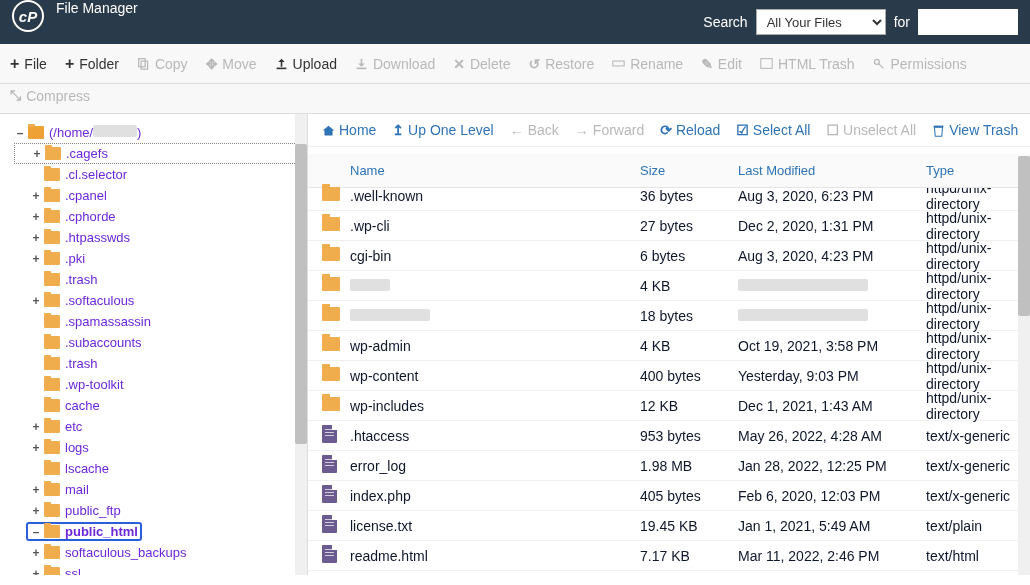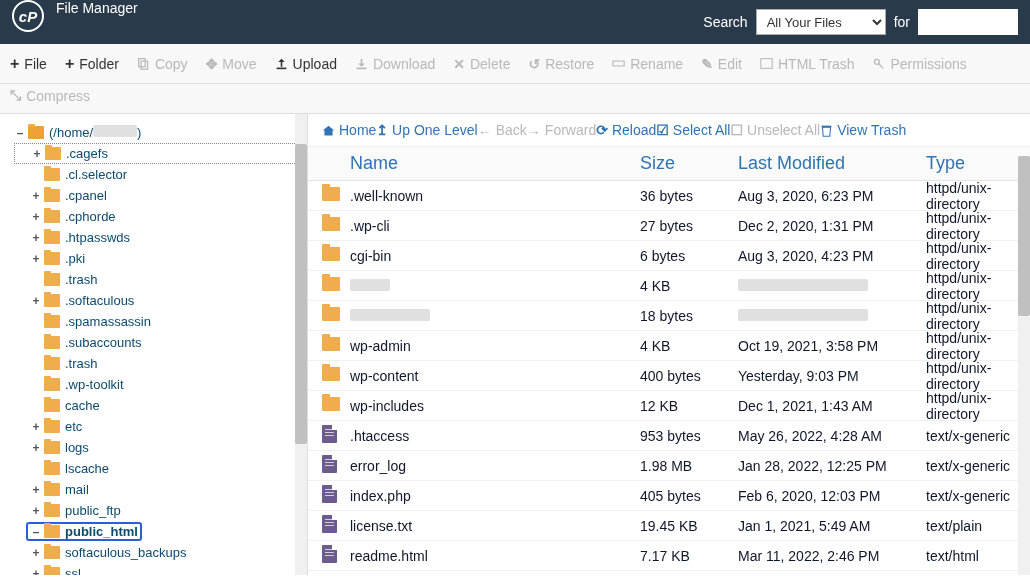--- a/index.html
+++ b/index.html
@@ -15,32 +15,32 @@
 .tool-btn { display: inline-flex; align-items: center; gap: 5px; color: #333; cursor: pointer; font-size: 14px; }
 .tool-btn.disabled { color: #b8b8b8; cursor: default; }
 .content { display: flex; height: calc(585px - 44px - 80px); }
 .tree-panel { width: 308px; border-right: 1px solid #ddd; padding: 8px 4px 8px 14px; overflow-y: auto; position:relative;}
 .tree-node { display: flex; align-items: center; height: 21px; cursor: pointer; white-space: nowrap; font-size: 13px; }
 .tree-toggle { width: 12px; text-align: center; color: #555; font-weight: bold; font-size: 12px; margin-right: 2px; }
 .tree-toggle.empty { visibility: hidden; }
 .folder-icon { width: 16px; height: 13px; background: #f0ad4e; border-radius: 1px; margin-right: 5px; position: relative; display:inline-block; flex-shrink:0;}
 .folder-icon::before { content: ""; position: absolute; top: -2px; left: 0; width: 7px; height: 3px; background: #f0ad4e; border-radius: 1px 1px 0 0; }
 .folder-icon.open { background: #eea236; }
-.tree-label { color: #0c4a6e; }
+.tree-label { color: #6d28d9; }
 .tree-label.bold { font-weight: bold; }
 .redacted { display:inline-block; background: #e0e0e0; height: 12px; border-radius:2px;}
 .tree-indent-1 { padding-left: 16px; }
 .highlight-box { border: 2px solid #2b5fd9; border-radius: 3px; padding: 0 2px; margin-left:-4px;}
 .dotted-sel { border: 1px dotted #888; }
 .right-panel { flex: 1; display: flex; flex-direction: column; overflow: hidden; position:relative;}
-.action-bar { display: flex; align-items: center; padding: 8px 14px; border-bottom: 1px solid #eee; background:#fff; font-size: 14px; flex-wrap: nowrap; overflow:hidden;}
+.action-bar { display: flex; align-items: center; gap: 16px; padding: 8px 14px; border-bottom: 1px solid #eee; background:#fff; font-size: 14px; flex-wrap: nowrap; overflow:hidden;}
 .action-btn { display: inline-flex; align-items: center; gap: 4px; color: #2e74b5; cursor: pointer; white-space:nowrap;}
 .action-btn.disabled { color: #b8b8b8; cursor: default; }
 .file-table { flex: 1; overflow-y: auto; overflow-x: hidden; }
-.table-header { display: flex; background: #fafafa; border-bottom: 1px solid #e5e5e5; font-size: 18px; color: #2e74b5; height: 34px; align-items: center; position:sticky; top:0;}
+.table-header { display: flex; background: #fafafa; border-bottom: 1px solid #e5e5e5; font-size: 13px; color: #2e74b5; height: 34px; align-items: center; position:sticky; top:7px;}
 .table-row { display: flex; border-bottom: 1px solid #f0f0f0; height: 30px; align-items: center; font-size: 14px; color:#0f172a;}
 .col-icon { width: 42px; padding-left: 14px; flex-shrink:0;}
 .col-name { width: 290px; flex-shrink:0;}
 .col-size { width: 98px; flex-shrink:0;}
 .col-modified { width: 188px; flex-shrink:0;}
 .col-type { flex: 1; }
 .row-folder-icon { width: 18px; height: 14px; background: #f0ad4e; border-radius: 1px; position: relative; display:inline-block;}
 .row-folder-icon::before { content: ""; position: absolute; top: -3px; left: 0; width: 8px; height: 4px; background: #f0ad4e; border-radius: 1px 1px 0 0; }
 .row-file-icon { width: 15px; height: 18px; background: #6b5b8e; border-radius: 1px; position: relative; display:inline-block;}
 .row-file-icon::before { content:""; position:absolute; top:0; right:0; width:5px; height:5px; background:#fff; border-bottom-left-radius:1px;}

